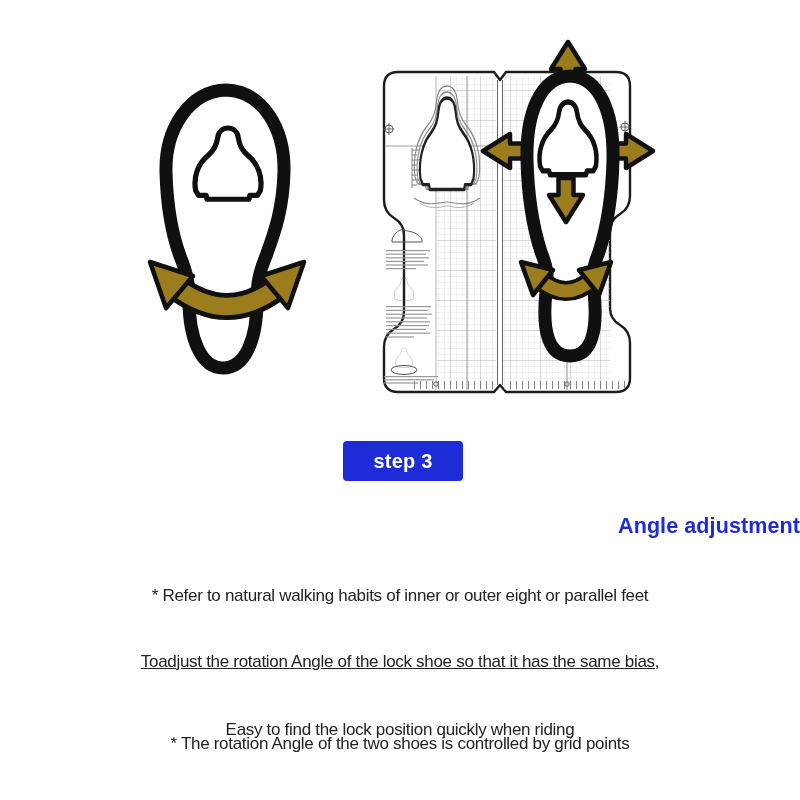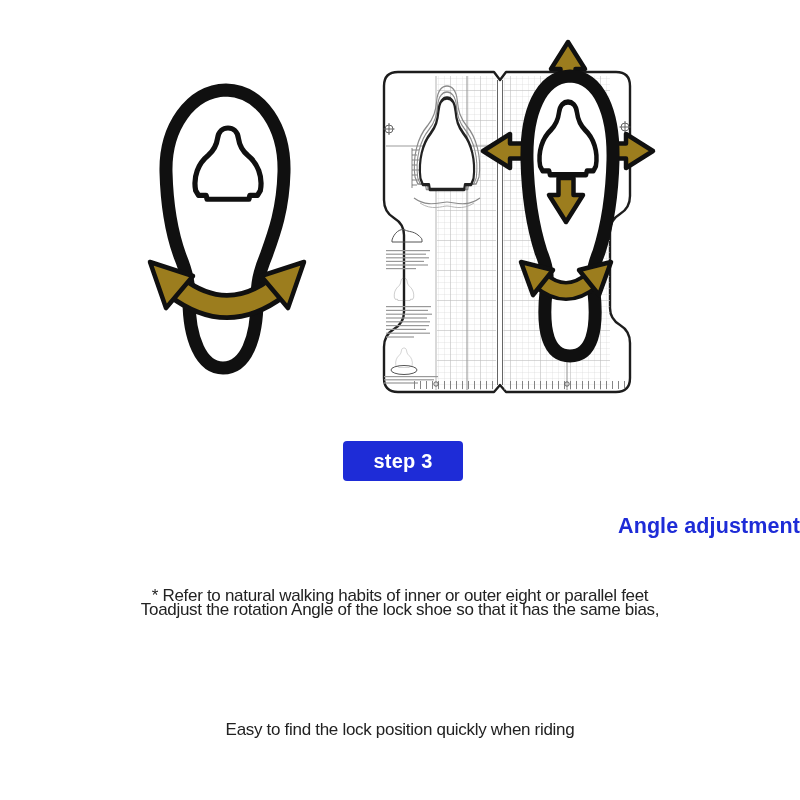--- a/index.html
+++ b/index.html
@@ -25,21 +25,21 @@
   }
   .heading{
     position:absolute;top:514px;left:0;width:800px;margin:0;
     text-align:right;color:var(--accent-blue);
     font-size:21.5px;font-weight:bold;letter-spacing:0.1px;
   }
   .body-line{
     position:absolute;left:0;width:800px;margin:0;text-align:center;
     color:var(--body-text);font-size:17px;letter-spacing:-0.3px;
   }
-  .l1{top:586px;} .l2{top:600px;} .l3{top:696px;margin-top:24px;} .note{top:734px;}
+  .l1{top:586px;} .l2{top:652px;text-decoration:underline;} .l3{top:696px;margin-top:24px;} .note{top:734px;}
 
   
   .tpl-border{fill:#ffffff;stroke:#1d1d1d;stroke-width:2.4;stroke-linejoin:round;}
   .grid-s{fill:url(#gridS);} .grid-b{fill:url(#gridB);}
   .axis{stroke:var(--template-line);stroke-width:1.1;fill:none;}
   .thin{stroke:#8a8a8a;stroke-width:1.2;fill:none;}
   .thin2{stroke:#aaaaaa;stroke-width:0.9;fill:none;}
   .sole{fill:#ffffff;stroke:var(--outline-black);stroke-width:13;stroke-linejoin:round;}
   .cleat{fill:#ffffff;stroke:var(--outline-black);stroke-width:5.5;stroke-linejoin:round;}
   .tpl-bell{fill:#ffffff;stroke:#222222;stroke-width:2.8;stroke-linejoin:round;}
@@ -178,14 +178,15 @@
     </g>
   </svg>
 
   <div class="step-btn">step 3</div>
 
   <h2 class="heading">Angle adjustment</h2>
 
   <p class="body-line l1">* Refer to natural walking habits of inner or outer eight or parallel feet</p>
   <p class="body-line l2">Toadjust the rotation Angle of the lock shoe so that it has the same bias,</p>
   <p class="body-line l3">Easy to find the lock position quickly when riding</p>
+  <p class="body-line note">* The rotation Angle of the two shoes is controlled by grid points</p>
 
 </div>
 
 </body></html>

